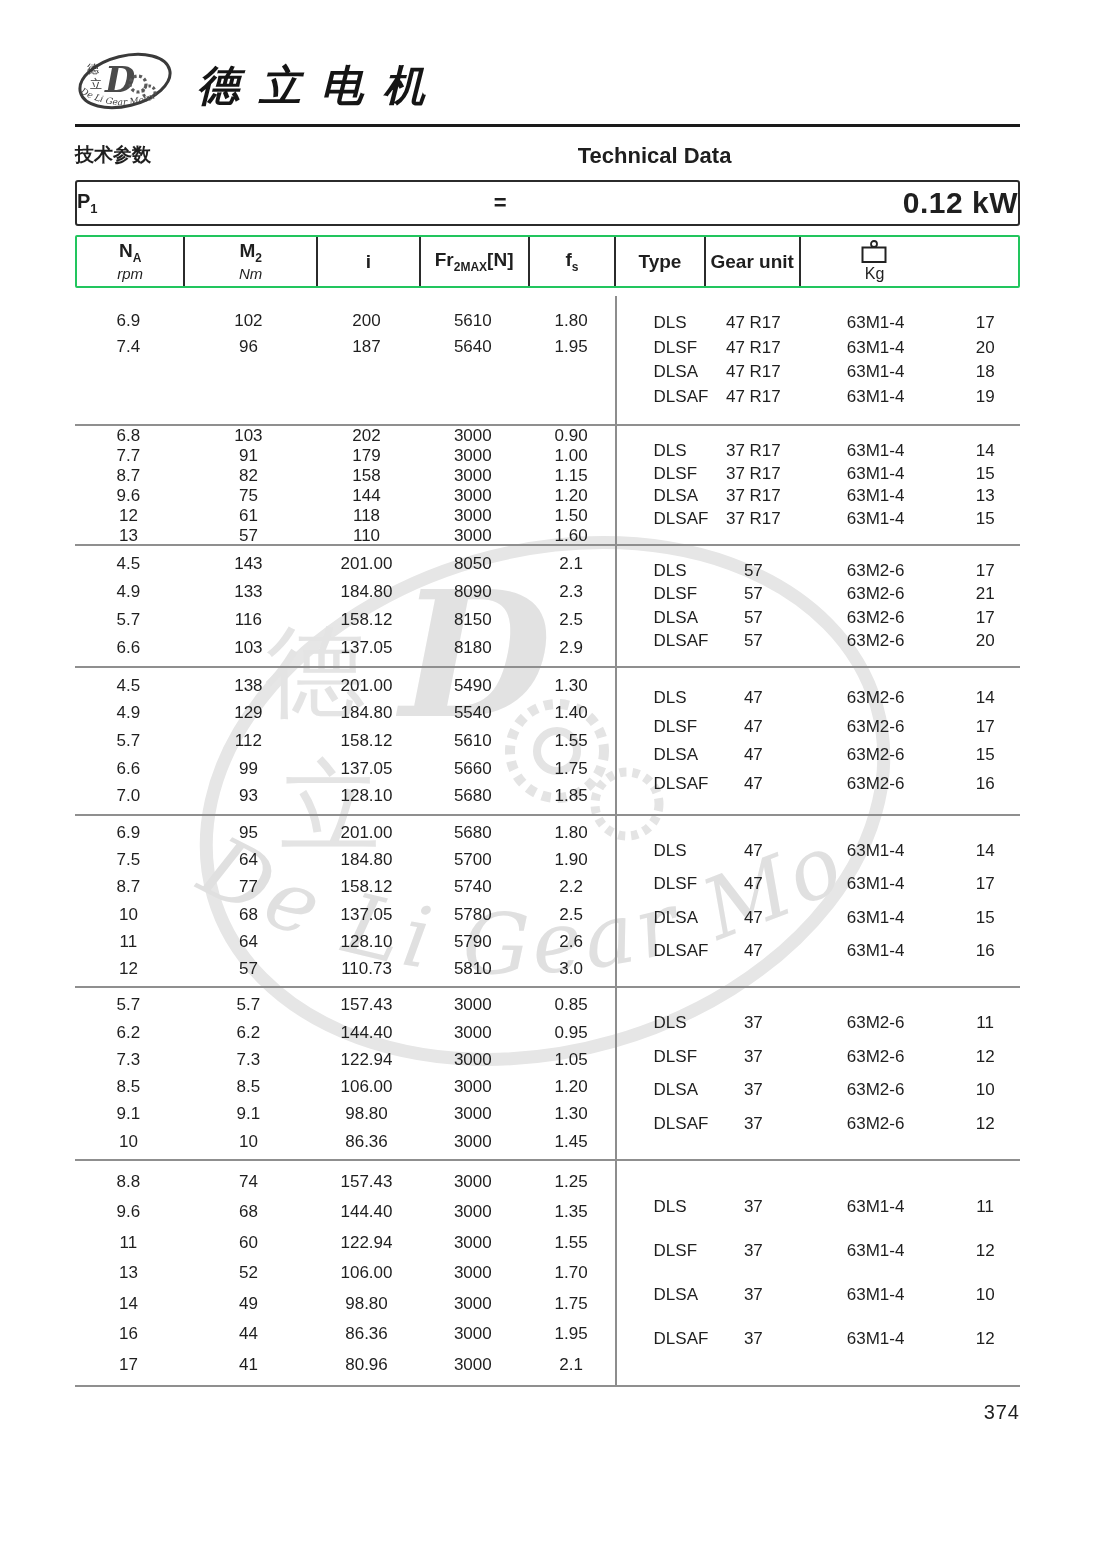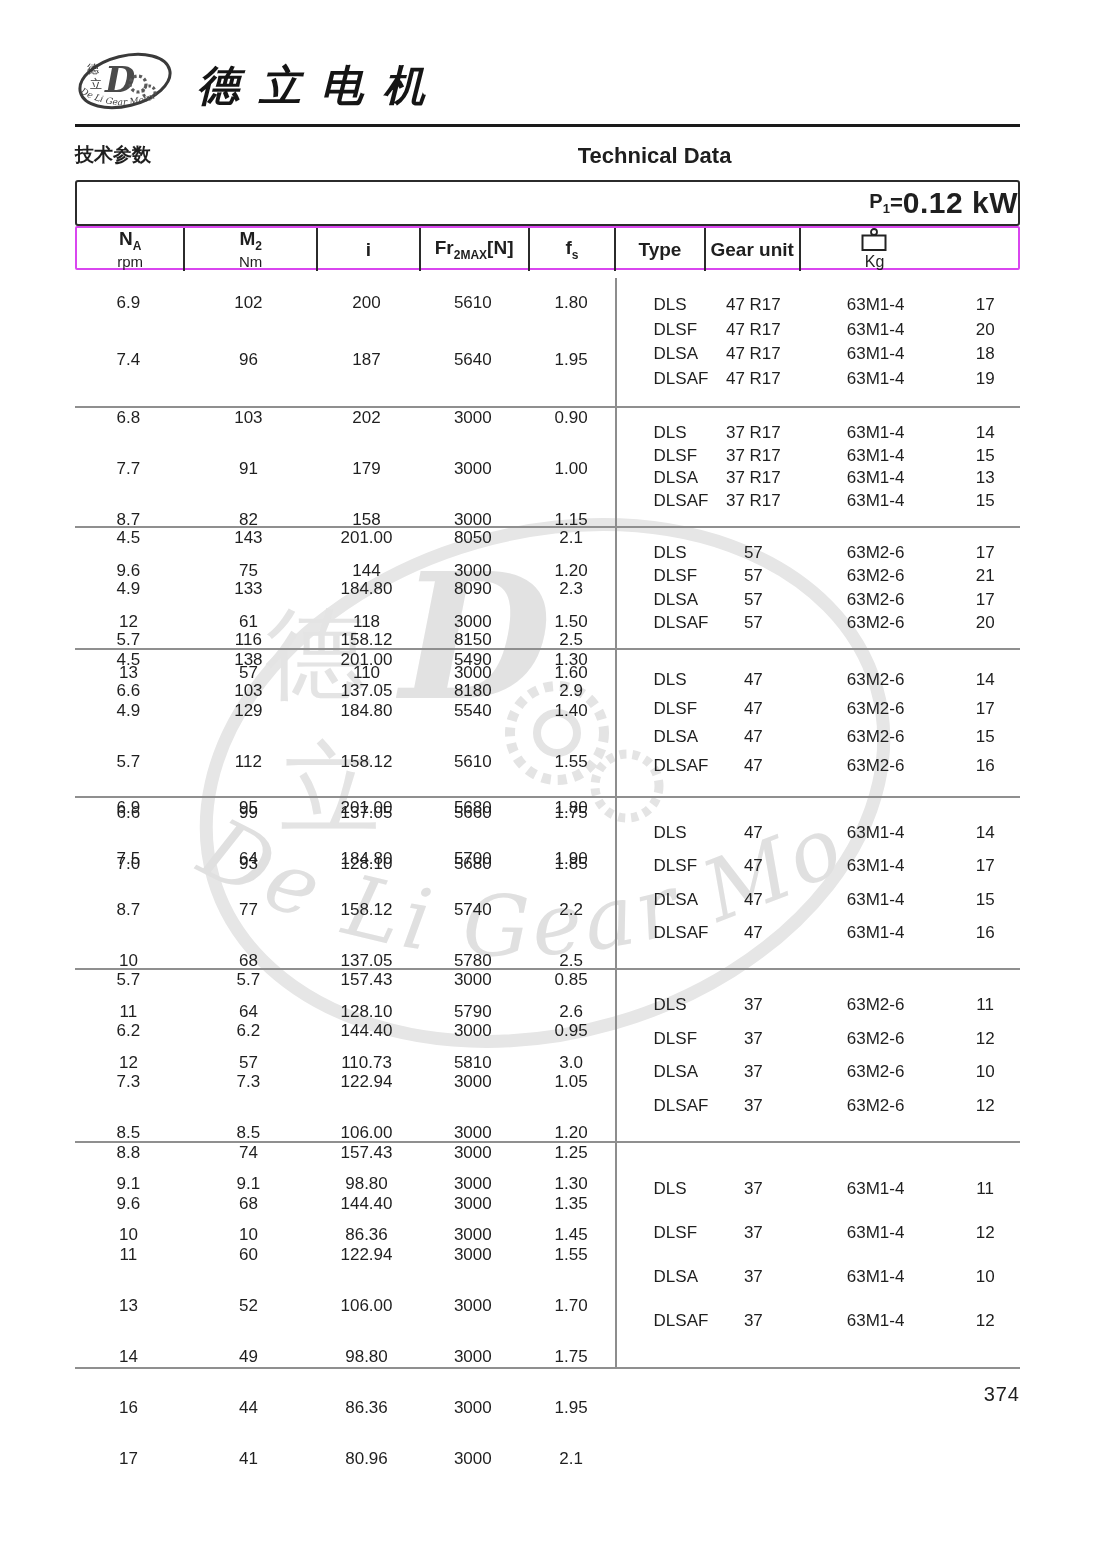--- a/index.html
+++ b/index.html
@@ -12,43 +12,43 @@
   .logo { width:104px; height:70px; flex:0 0 auto; }
   .brand-title { margin-left:18px; font-size:42px; font-weight:bold; font-style:italic;
                  letter-spacing:20px; font-family:"DejaVu Serif", serif; color:#151515; }
   .brand-rule { border-top:3px solid #1a1a1a; margin-top:4px; }
 
   .section-row { position:relative; margin-top:15px; height:32px; }
   .section-cn { font-size:19px; font-weight:bold; }
   .section-en { position:absolute; left:53.2%; top:1px; font-size:22px; font-weight:bold; }
 
   .power-box { margin-top:6px; height:46px; border:2px solid #2b2b2b; border-radius:3px;
-               display:flex; align-items:center; justify-content:flex-end; }
+               display:flex; align-items:center; justify-content:space-between; }
   .p-sym { font-size:20px; font-weight:bold; }
   .p-sym sub { font-size:13px; }
   .p-eq { font-size:22px; font-weight:bold; }
   .p-val { font-size:30px; font-weight:bold; letter-spacing:0.5px; }
 
   
-  .thead { height:44px; border:2px solid #d946ef; border-radius:2px;
+  .thead { margin-top:9px; height:53px; border:2px solid #22c55e; border-radius:2px;
            display:grid; grid-template-columns:11.3% 14.1% 10.9% 11.6% 9.2% 9.5% 10.1% 15.9% 7.4%; }
   .th { border-left:2px solid #2b2b2b; display:flex; flex-direction:column;
         align-items:center; justify-content:center; line-height:1.12; }
   .th:first-child { border-left:none; }
   .th-main { font-size:19px; font-weight:bold; }
   .th-main sub { font-size:12px; font-weight:bold; }
-  .th-unit { font-size:15px; }
+  .th-unit { font-size:15px;font-style:italic; }
   .kg-unit { font-size:16px; margin-top:1px; }
 
   
   .tbody { position:relative; margin-top:8px; }
   .wm { position:absolute; left:0; top:0; width:945px; height:1131px; z-index:0; pointer-events:none; }
   .block { position:relative; z-index:1; display:flex; border-bottom:2px solid #8f8f8f; }
   .half { display:flex; flex-direction:column; justify-content:space-evenly; }
-  .half.left { width:57.1%;gap:31px; }
+  .half.left { width:57.1%; }
   .half.right { width:42.9%; border-left:2px solid #8d8d8d; padding:12px 0; }
   .half.left.top-align { justify-content:flex-start; padding-top:12px; }
   .half.left.top-align .row { flex:0 0 26px; }
   .row { display:grid; align-items:center; font-size:17px; }
   .half.left .row  { grid-template-columns:19.79% 24.69% 19.09% 20.32% 16.11%; }
   .half.right .row { grid-template-columns:22.14% 23.54% 37.06% 17.26%; }
   .cell { text-align:center; white-space:nowrap; }
   .cell.type { text-align:left; padding-left:37px; }
 
   .page-num { text-align:right; margin-top:14px; font-size:20px; letter-spacing:1px; }

